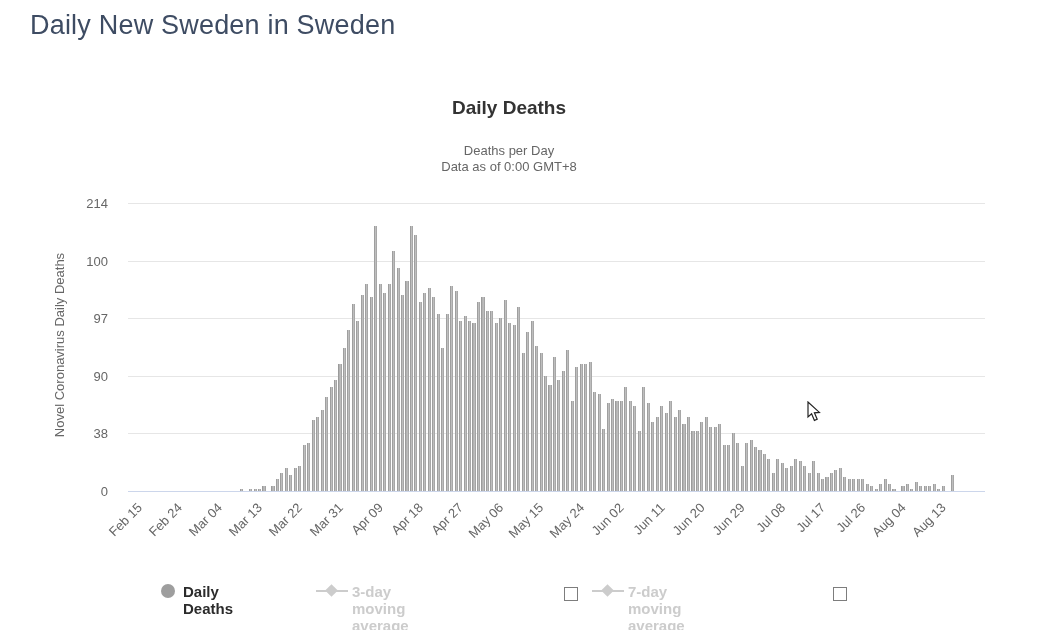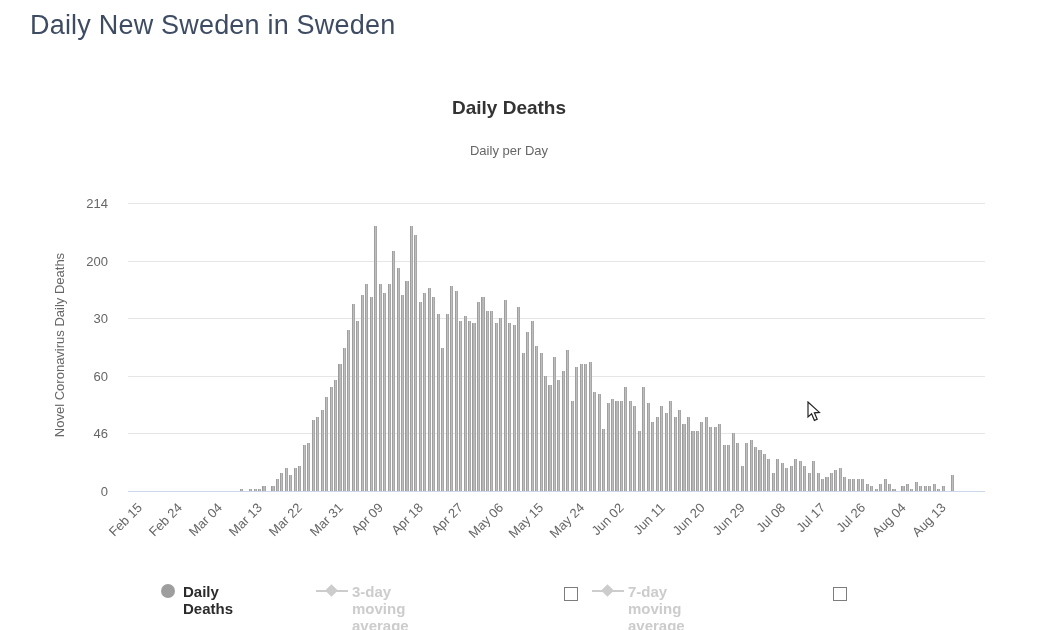--- a/index.html
+++ b/index.html
@@ -36,38 +36,39 @@
                    border:1px solid #7d7d7d;}
   .cursor{position:absolute;left:807px;top:401px;}
 </style>
 </head>
 <body>
 
 <div class="page-title">Daily New Sweden in Sweden</div>
 
 <div class="chart-title">Daily Deaths</div>
 <div class="chart-subtitle">
-  <div>Daily per Day</div>
+  <div>Deaths per Day</div>
+  <div>Data as of 0:00 GMT+8</div>
 </div>
 
 <div class="y-axis-title">Novel Coronavirus Daily Deaths</div>
 
 <div id="grid-layer">
     <div class="gridline" style="left: 128px; top: 433.4px;"></div>
     <div class="gridline" style="left: 128px; top: 375.8px;"></div>
     <div class="gridline" style="left: 128px; top: 318.2px;"></div>
     <div class="gridline" style="left: 128px; top: 260.6px;"></div>
     <div class="gridline" style="left: 128px; top: 203px;"></div>
   </div>
 <div id="ytick-layer">
     <div class="y-tick" style="top: 491px;">0</div>
-    <div class="y-tick" style="top: 433.4px;">46</div>
-    <div class="y-tick" style="top: 375.8px;">60</div>
-    <div class="y-tick" style="top: 318.2px;">30</div>
-    <div class="y-tick" style="top: 260.6px;">200</div>
+    <div class="y-tick" style="top: 433.4px;">38</div>
+    <div class="y-tick" style="top: 375.8px;">90</div>
+    <div class="y-tick" style="top: 318.2px;">97</div>
+    <div class="y-tick" style="top: 260.6px;">100</div>
     <div class="y-tick" style="top: 203px;">214</div>
   </div>
 <div class="plot" id="plot">
     <div class="bar" style="left: 112.15px; height: 2.304px;"></div>
     <div class="bar" style="left: 121.086px; height: 2.304px;"></div>
     <div class="bar" style="left: 125.554px; height: 2.304px;"></div>
     <div class="bar" style="left: 130.022px; height: 2.304px;"></div>
     <div class="bar" style="left: 134.49px; height: 4.608px;"></div>
     <div class="bar" style="left: 143.426px; height: 4.608px;"></div>
     <div class="bar" style="left: 147.894px; height: 11.52px;"></div>

